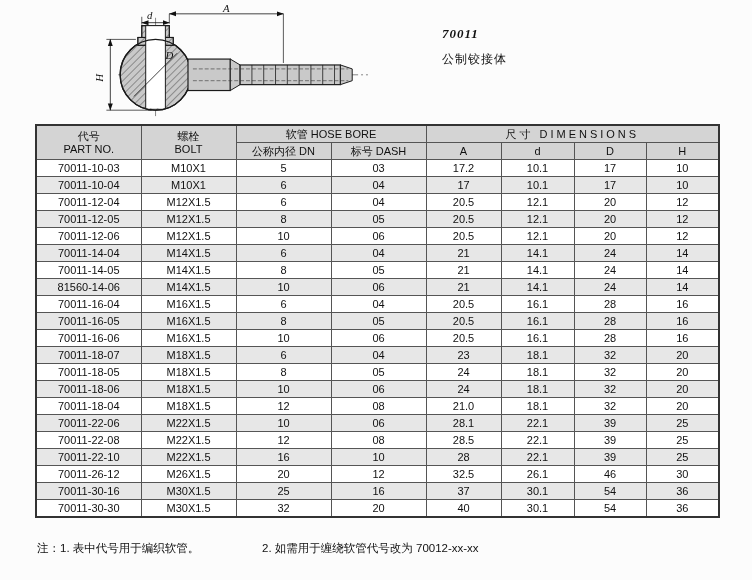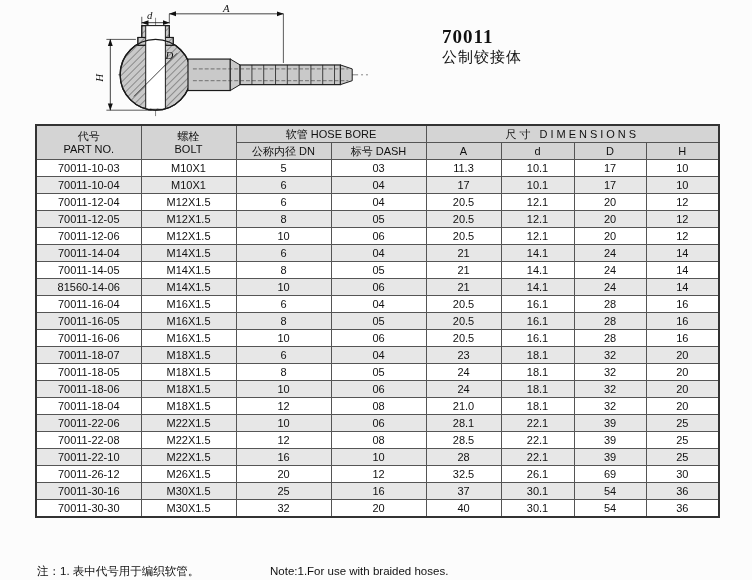--- a/index.html
+++ b/index.html
@@ -6,43 +6,43 @@
   body {
     width:752px; height:580px; position:relative;
     background:#fcfcfc; color:#111;
     font-family:"Liberation Sans", sans-serif;
     overflow:hidden;
   }
   .drawing { position:absolute; left:92px; top:4px; width:310px; height:118px; }
   .title-block { position:absolute; left:442px; top:26px; }
   .part-number {
     font-family:"Liberation Serif", serif;
-    font-weight:bold; font-size:19px; letter-spacing:1px;
-  }
-  .part-name { font-size:15px; letter-spacing:1px; }
+    font-style:italic; font-weight:bold; font-size:13px; letter-spacing:1px;
+  }
+  .part-name { font-size:12px; margin-top:9px; letter-spacing:1px; }
 
   .table-wrap { position:absolute; left:35px; top:124px; width:581px; }
   table.spec-table {
     border-collapse:collapse; width:683px; table-layout:fixed;
     font-size:11px; background:#fff;
     border:2px solid #333;
   }
   .spec-table th, .spec-table td {
     border:1px solid #555; text-align:center; vertical-align:middle;
     padding:0 2px; font-weight:normal; line-height:15px; height:16px;
     overflow:hidden; white-space:nowrap;
   }
   .spec-table thead th { background:#d4d4d4; }
   .spec-table tbody tr:nth-child(even) td { background:#e7e7e7; }
   .two-line div { line-height:13px; }
   .spaced { letter-spacing:3px; }
 
   .notes {
-    position:absolute; left:37px; top:564px; width:690px;
-    display:grid; grid-template-columns:225px auto; column-gap:8px;
+    position:absolute; left:37px; top:541px; width:690px;
+    display:grid; grid-template-columns:225px auto; column-gap:0;
     font-size:11.5px; line-height:15px;
   }
 
   svg text {
     font-family:"Liberation Serif", serif; font-style:italic;
     font-size:11px; fill:#111;
   }
 </style>
 </head>
 <body>
@@ -157,21 +157,21 @@
         <th>D</th>
         <th>H</th>
       </tr>
     </thead>
     <tbody>
         <tr>
           <td>70011-10-03</td>
           <td>M10X1</td>
           <td>5</td>
           <td>03</td>
-          <td>11.3</td>
+          <td>17.2</td>
           <td>10.1</td>
           <td>17</td>
           <td>10</td>
         </tr>
         <tr>
           <td>70011-10-04</td>
           <td>M10X1</td>
           <td>6</td>
           <td>04</td>
           <td>17</td>
@@ -339,21 +339,21 @@
           <td>39</td>
           <td>25</td>
         </tr>
         <tr>
           <td>70011-26-12</td>
           <td>M26X1.5</td>
           <td>20</td>
           <td>12</td>
           <td>32.5</td>
           <td>26.1</td>
-          <td>69</td>
+          <td>46</td>
           <td>30</td>
         </tr>
         <tr>
           <td>70011-30-16</td>
           <td>M30X1.5</td>
           <td>25</td>
           <td>16</td>
           <td>37</td>
           <td>30.1</td>
           <td>54</td>
@@ -368,14 +368,14 @@
           <td>30.1</td>
           <td>54</td>
           <td>36</td>
         </tr>
       </tbody>
   </table>
 </div>
 
 <div class="notes">
   <div>注：1. 表中代号用于编织软管。</div>
-  <div>Note:1.For use with braided hoses.</div>
+  <div>2. 如需用于缠绕软管代号改为 70012-xx-xx</div>
 </div>
 
 </body></html>

